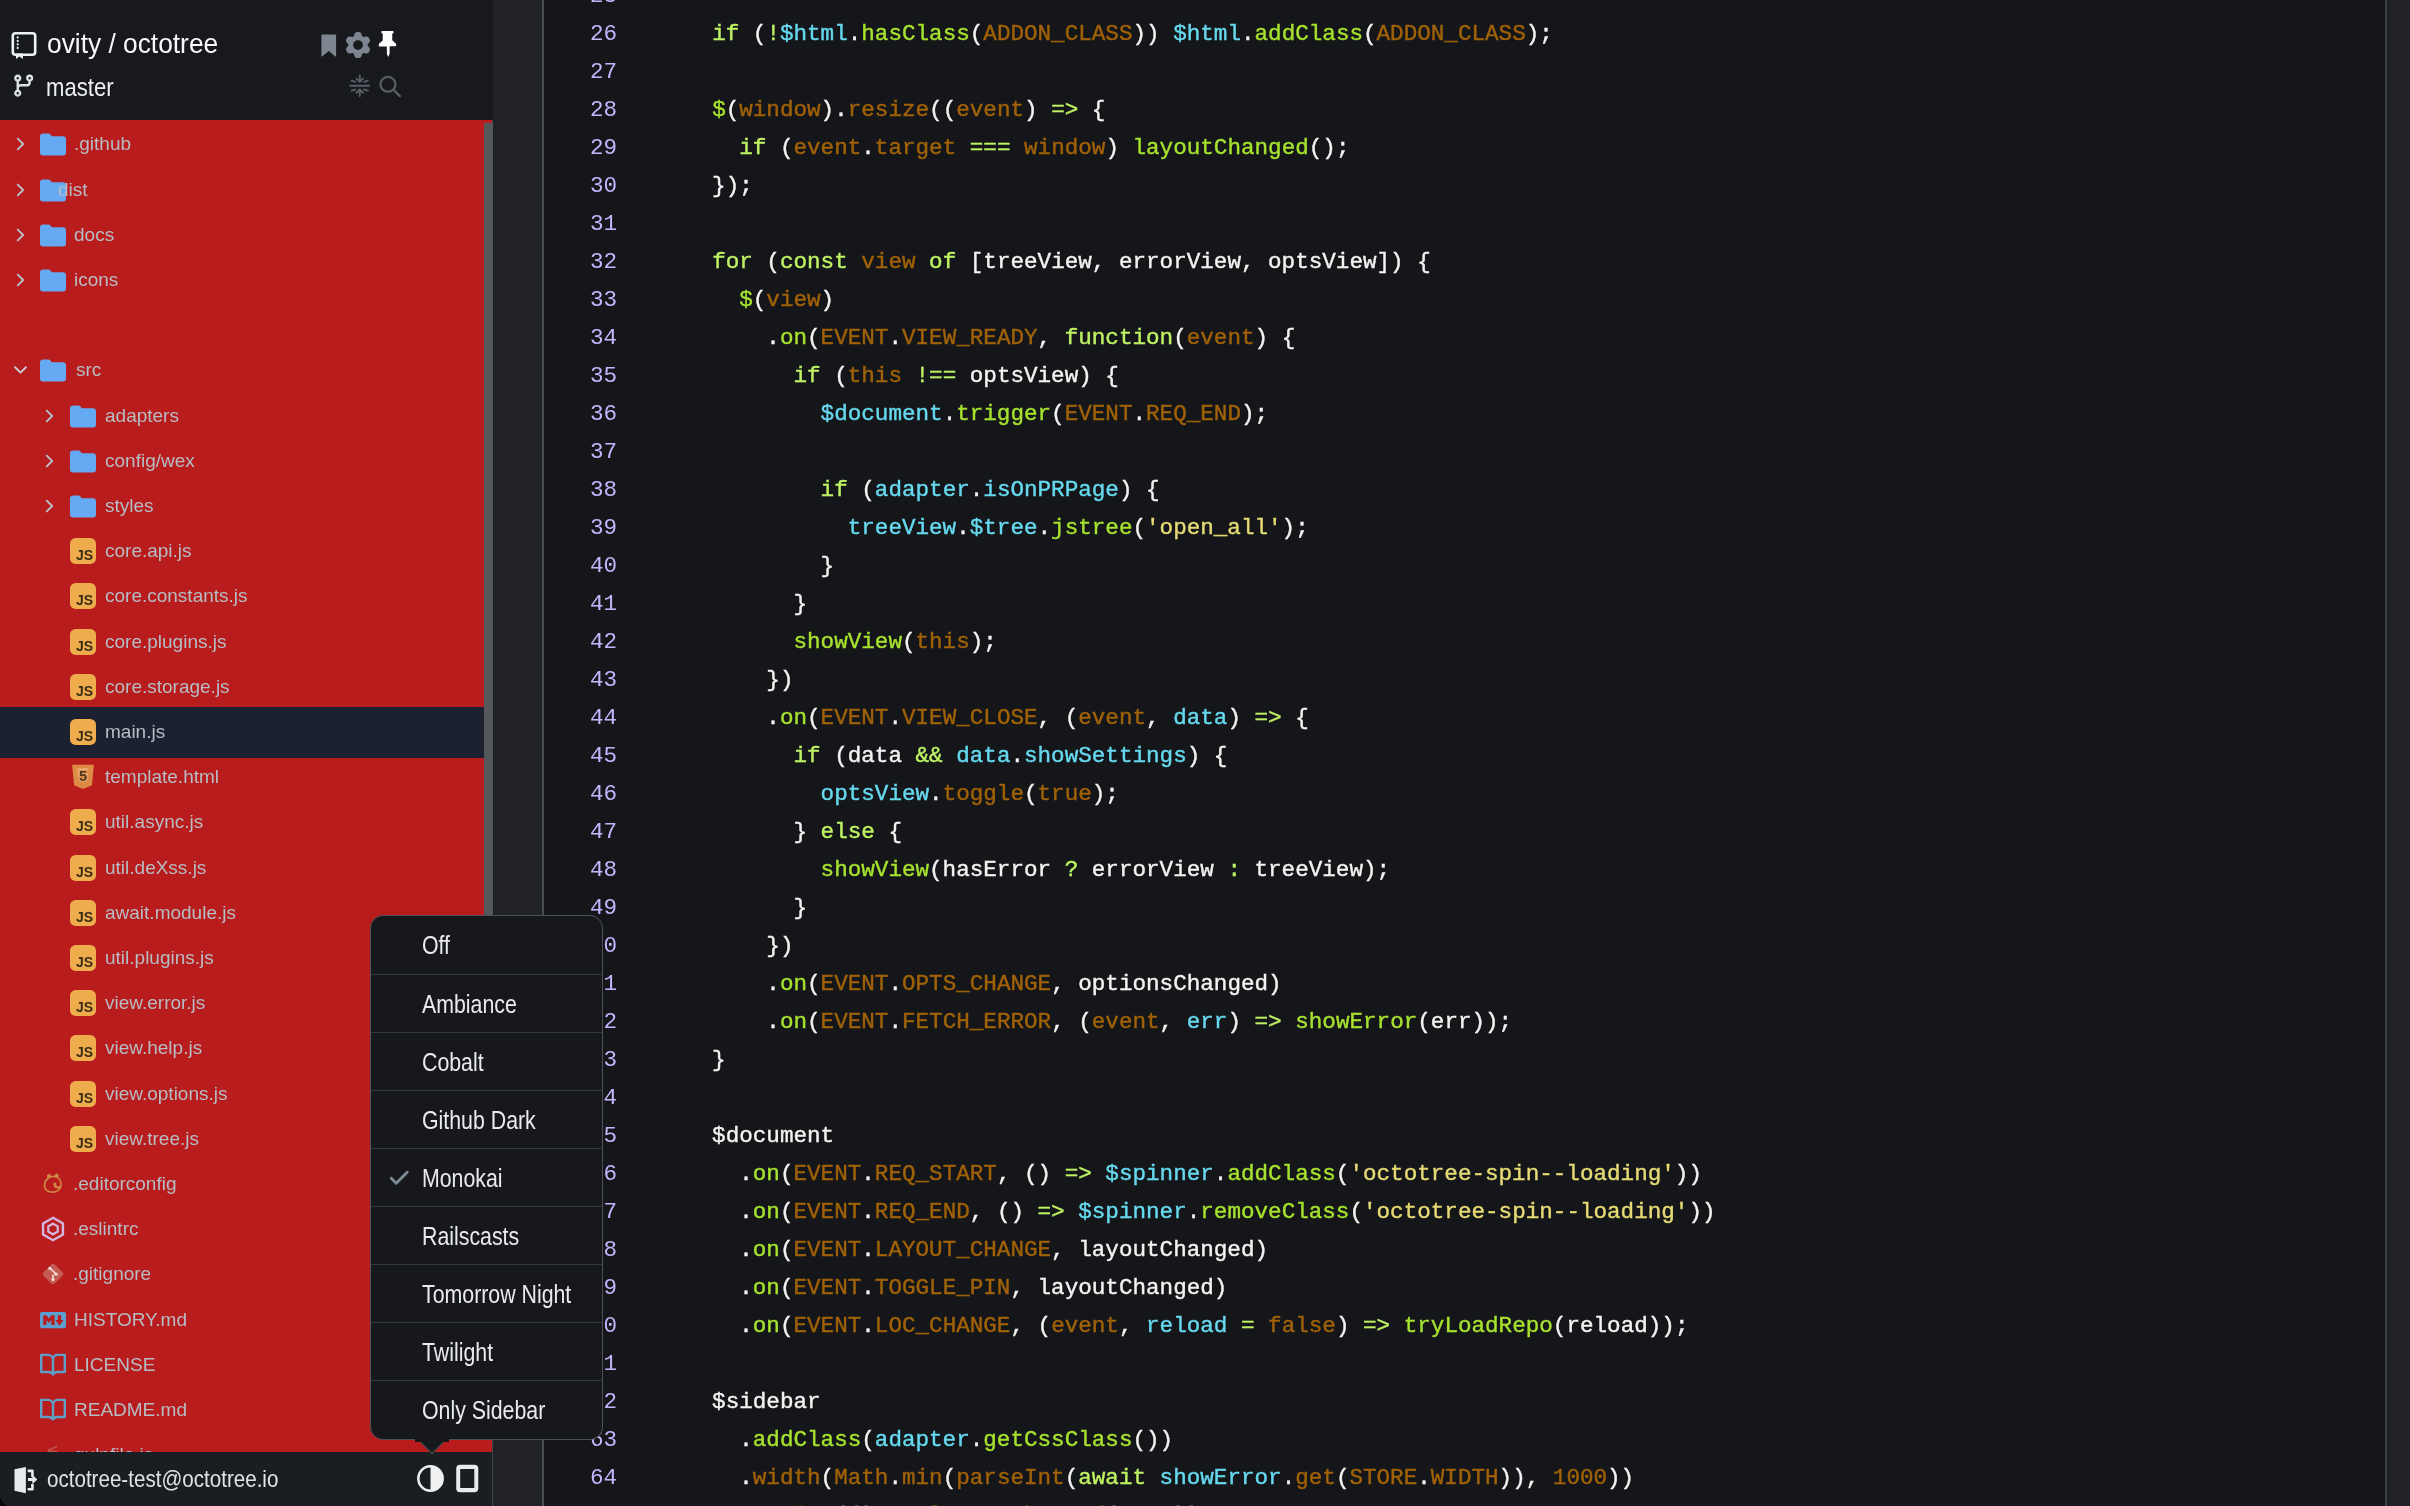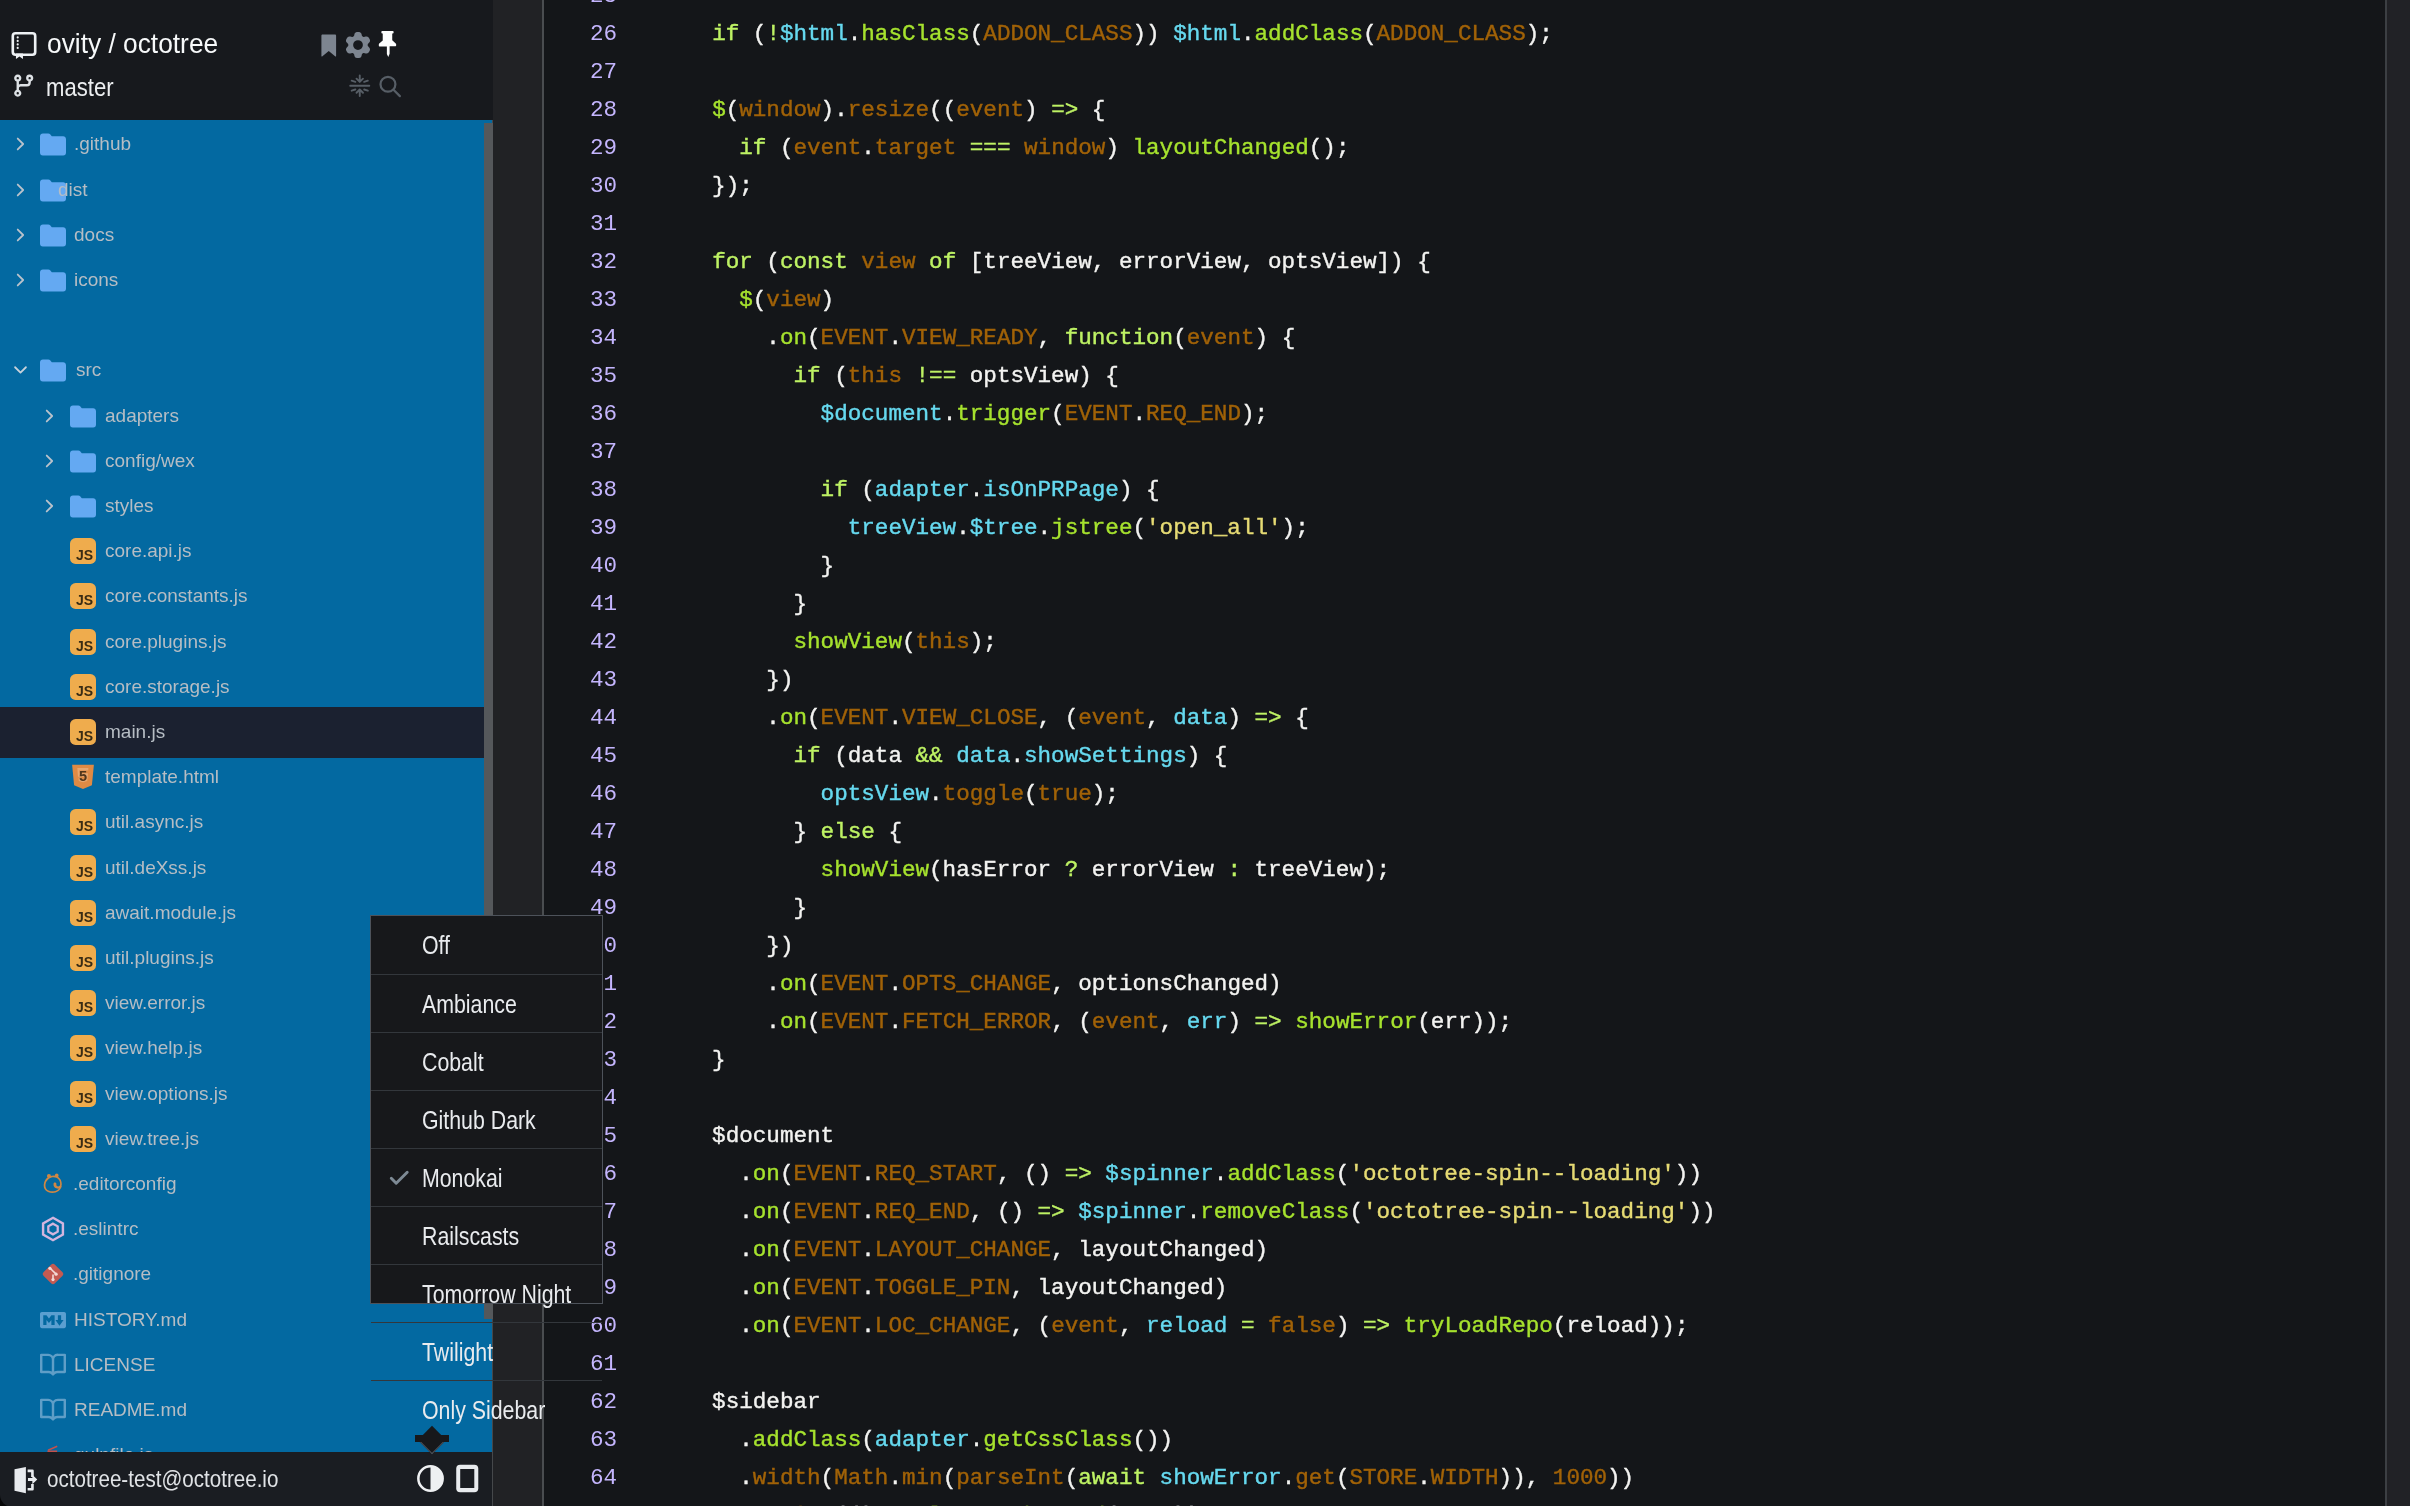--- a/index.html
+++ b/index.html
@@ -13,38 +13,38 @@
 #code .g{color:#a6e22e}
 #code .u{color:#a16207}
 #code .c{color:#66d9ef}
 #code .y{color:#e6db74}
 
 #gap{left:493px;top:0;width:50px;height:1507px;background:#212225;z-index:2}
 #gapline{left:542px;top:0;width:1.9px;height:1507px;background:#4a4d50;z-index:2}
 #rline{left:2385px;top:0;width:1.9px;height:1507px;background:#3c3f43;z-index:2}
 #rtrack{left:2387px;top:0;width:23.5px;height:1507px;background:#212226;z-index:2}
 
-#sidebar{left:0;top:0;width:493px;height:1507px;background:#0369a1;z-index:3;overflow:hidden}
+#sidebar{left:0;top:0;width:493px;height:1507px;background:#b91c1c;z-index:3;overflow:hidden}
 #sbheader{position:absolute;left:0;top:0;width:493px;height:120px;background:#17191d}
 #sbfooter{position:absolute;left:0;top:1452px;width:493px;height:55px;background:#1a1d22;border-bottom-left-radius:12.2px}
 #blcorner{position:absolute;left:0;top:1492px;width:15px;height:15px;background:#060708;z-index:-1}
 #sbthumb{position:absolute;left:484px;top:123px;width:8.5px;height:1196px;background:#55585b;z-index:5}
 #sbborder{position:absolute;left:492px;top:120px;width:1.9px;height:1387px;background:#45484b;z-index:4}
 .row{position:absolute;left:0;width:493px;height:45px}
 .row .txt{position:absolute;top:50%;transform:translateY(-50%);font-size:19px;color:#b6bdc4;white-space:nowrap}
 .row svg{position:absolute;top:50%;transform:translateY(-50%)}
 .jsic{position:absolute;top:50%;transform:translateY(-50%);width:26px;height:26px;background:#efac4d;border-radius:5.6px;color:#3a2c14;font-weight:bold;font-size:14px;line-height:14px;text-align:right;padding:10.4px 2.8px 0 0}
 #selrow{position:absolute;left:0;top:707px;width:493px;height:51px;background:#1b2130}
 
 #title{position:absolute;left:47px;top:28px;font-size:28px;color:#f7f9fa;transform:scaleX(.94);transform-origin:0 0}
 #branch{position:absolute;left:46px;top:72px;font-size:26px;color:#eceef0;transform:scaleX(.85);transform-origin:0 0}
 
 #acct{position:absolute;left:47px;top:13px;font-size:24.5px;color:#e0e3e6;transform:scaleX(.84);transform-origin:0 0}
 
-#dd{left:370px;top:915px;width:233px;height:389px;background:#17181b;border:1.9px solid #4d525a;border-radius:0;z-index:6}
+#dd{left:370px;top:915px;width:233px;height:525px;background:#17181b;border:1.9px solid #4d525a;border-radius:13px;z-index:6}
 #dd .item{position:relative;height:58px;border-top:0.9px solid #33373c;font-size:26px;color:#e9ebee}
 #dd .item:first-child{border-top:none}
 #dd .item span{position:absolute;left:51px;top:50%;transform:translateY(-50%) scaleX(.82);transform-origin:0 50%;white-space:nowrap}
 #ddtail{left:422px;top:1430px;width:20px;height:20px;background:#17181b;border-right:1.9px solid #4d525a;border-bottom:1.9px solid #4d525a;transform:rotate(45deg);z-index:6}
 #ddtailcover{left:415px;top:1435px;width:34px;height:6.6px;background:#17181b;z-index:7}
 </style>
 </head>
 <body>
 <div class="abs" id="gap"></div>
 <div class="abs" id="gapline"></div>

